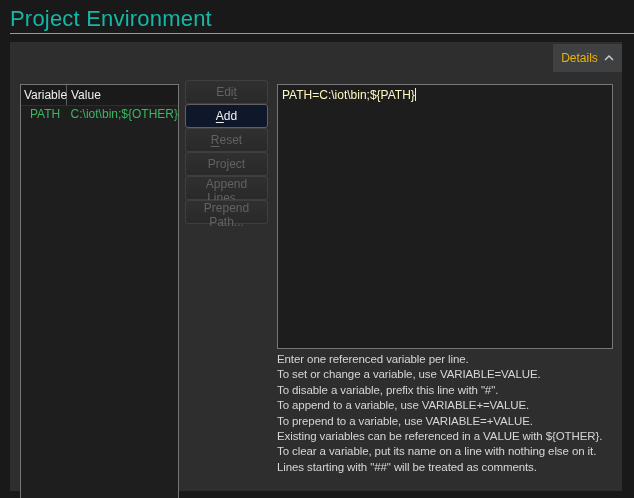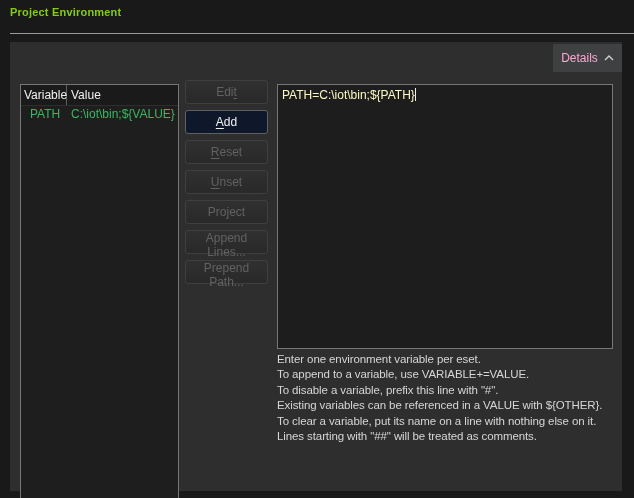--- a/index.html
+++ b/index.html
@@ -5,33 +5,33 @@
   * { margin:0; padding:0; box-sizing:border-box; }
   html,body { width:634px; height:498px; }
   body {
     position:relative; overflow:hidden;
     background:#191919;
     font-family:"Liberation Sans", sans-serif;
     -webkit-font-smoothing:antialiased;
   }
   .page-title {
     position:absolute; left:10px; top:6px;
-    font-size:11px; font-weight:bold; color:#84cc16; letter-spacing:0.2px;
+    font-size:22px; font-weight:normal; color:#14b8a6; letter-spacing:0.2px;
   }
   .title-rule {
     position:absolute; left:10px; right:0; top:33px; height:1px; background:#9a9a9a;
   }
   .panel {
     position:absolute; left:10px; top:42px; width:612px; height:449px;
     background:#2e2e2e;
   }
   
   .details-btn {
     position:absolute; top:2px; right:0; width:69px; height:28px;
-    background:#3f4042; border:none; color:#f9a8d4; font-size:12px;
+    background:#3f4042; border:none; color:#eab308; font-size:12px;
     font-family:"Liberation Sans", sans-serif;
     display:flex; align-items:center; justify-content:center; gap:6px;
     cursor:pointer;
   }
   
   .env-table {
     position:absolute; left:10px; top:42px; width:159px; height:480px;
     background:#1e1e1e; border:1px solid #767676; font-size:12px; color:#f0f0f0;
     overflow:hidden;
   }
@@ -48,21 +48,21 @@
   }
   .scroll-arrow { width:14px; display:flex; align-items:center; justify-content:center; background:#222222; }
   .scroll-arrow.left  { border-right:1px solid #454545; }
   .scroll-arrow.right { border-left:1px solid #454545; margin-left:auto; }
   .tri-left  { width:0; height:0; border-top:4px solid transparent; border-bottom:4px solid transparent; border-right:5px solid #c2c2c2; }
   .tri-right { width:0; height:0; border-top:4px solid transparent; border-bottom:4px solid transparent; border-left:5px solid #c2c2c2; }
   .scroll-thumb { width:115px; background:#2a2a2a; border:1px solid #5c5c5c; }
   
   .btn-col {
     position:absolute; left:175px; top:38px; width:83px;
-    display:flex; flex-direction:column; gap:6px;
+    display:flex; flex-direction:column; 
   }
   .side-btn {
     height:24px; width:83px; border-radius:3px;
     background:linear-gradient(#303030,#292929);
     border:1px solid #3f3f3f; color:#626262;
     font-size:12px; font-family:"Liberation Sans", sans-serif;
     cursor:default;
   }
   .side-btn.primary {
     background:#0f172a; border:1px solid #606060; color:#f2f2f2; cursor:pointer;
@@ -96,49 +96,50 @@
     </svg>
   </button>
 
   <div class="env-table">
     <div class="thead">
       <div class="th-var">Variable</div>
       <div class="th-val">Value</div>
     </div>
     <div class="trow">
       <div class="td-var" style="color: rgb(59, 182, 98);">PATH</div>
-      <div class="td-val" style="color: rgb(59, 182, 98);">C:\iot\bin;${VALUE}</div>
+      <div class="td-val" style="color: rgb(59, 182, 98);">C:\iot\bin;${OTHER}</div>
     </div>
     <div class="hscroll">
       <div class="scroll-arrow left">
         <span class="tri-left"></span>
       </div>
       <div class="scroll-thumb"></div>
       <div class="scroll-arrow right">
         <span class="tri-right"></span>
       </div>
     </div>
   </div>
 
   <div class="btn-col">
     <button class="side-btn"><span class="mn-pre">Edi</span><span class="mn-key">t</span><span class="mn-post"></span></button>
     <button class="side-btn primary"><span class="mn-pre"></span><span class="mn-key">A</span><span class="mn-post">dd</span></button>
     <button class="side-btn"><span class="mn-pre"></span><span class="mn-key">R</span><span class="mn-post">eset</span></button>
-    <button class="side-btn"><span class="mn-pre"></span><span class="mn-key">U</span><span class="mn-post">nset</span></button>
     <button class="side-btn"><span class="mn-pre">Project</span><span class="mn-key"></span><span class="mn-post"></span></button>
     <button class="side-btn"><span class="mn-pre">Append Lines...</span><span class="mn-key"></span><span class="mn-post"></span></button>
     <button class="side-btn"><span class="mn-pre">Prepend Path...</span><span class="mn-key"></span><span class="mn-post"></span></button>
   </div>
 
   <div class="editor">
     <span>PATH=C:\iot\bin;${PATH}</span><span class="caret"></span>
   </div>
 
   <div class="help">
-    <div>Enter one environment variable per eset.</div>
+    <div>Enter one referenced variable per line.</div>
+    <div>To set or change a variable, use VARIABLE=VALUE.</div>
+    <div>To disable a variable, prefix this line with "#".</div>
     <div>To append to a variable, use VARIABLE+=VALUE.</div>
-    <div>To disable a variable, prefix this line with "#".</div>
+    <div>To prepend to a variable, use VARIABLE=+VALUE.</div>
     <div>Existing variables can be referenced in a VALUE with ${OTHER}.</div>
     <div>To clear a variable, put its name on a line with nothing else on it.</div>
     <div>Lines starting with "##" will be treated as comments.</div>
   </div>
 
 </div>
 
 </body></html>

